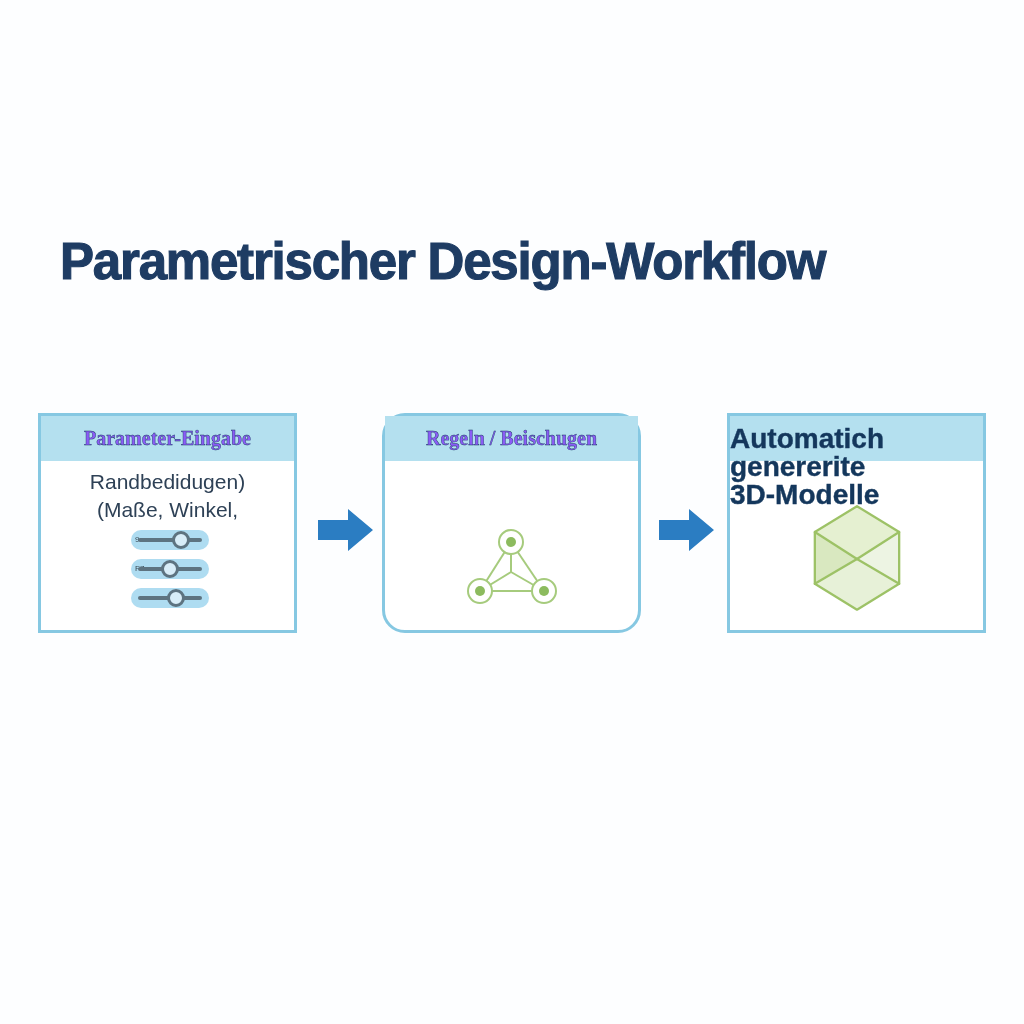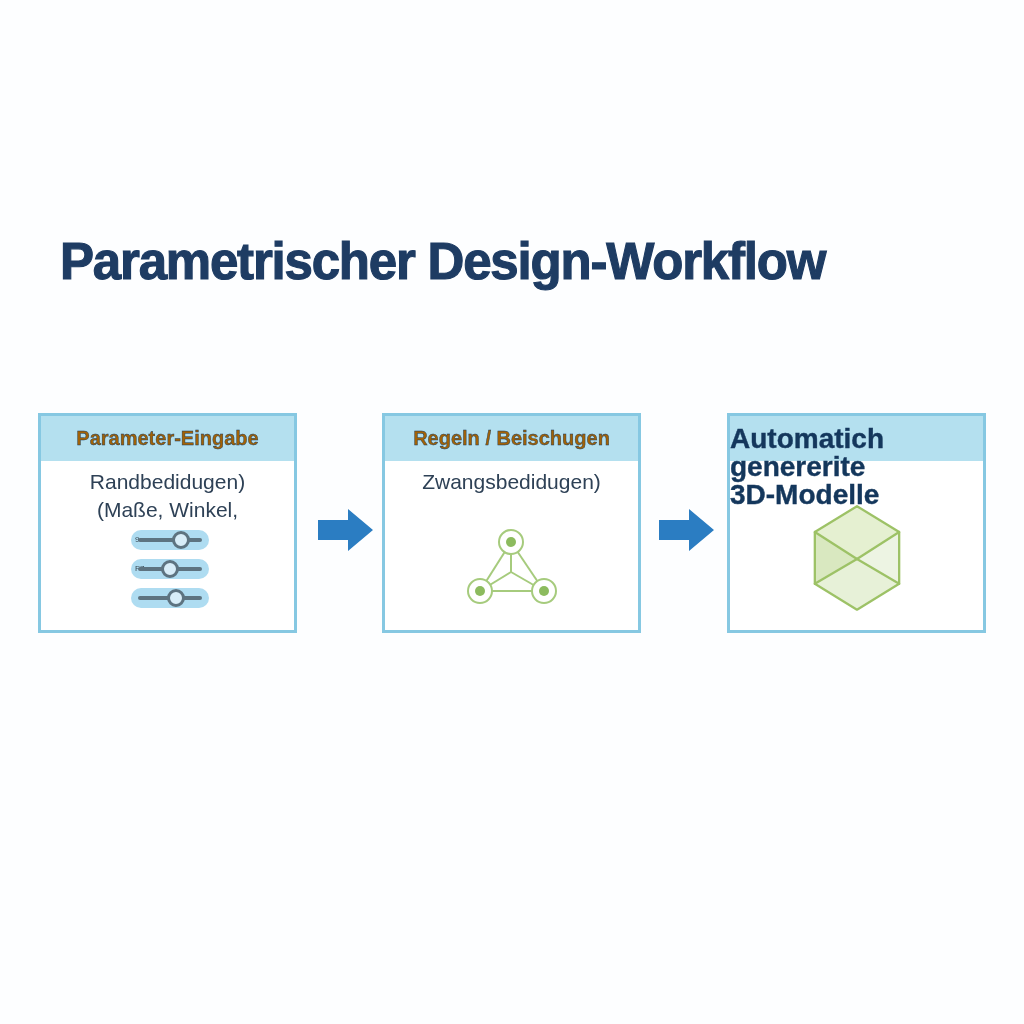--- a/index.html
+++ b/index.html
@@ -28,36 +28,37 @@
   
   .box{
     position:absolute;
     top:413px;
     width:259px; height:220px;
     background:#ffffff;
     border:3px solid #86c8e2;
     box-sizing:border-box;
   }
   .box.b1{left:38px;}
-  .box.b2{left:382px;}
+  .box.b2{left:382px;border-radius:23px;}
   .box.b3{left:727px;}
 
   .band{
     position:absolute;
     left:0; right:0; top:0;
     height:45px;
     background:#b4e0ef;
   }
   .box-header{
     position:absolute;
     left:0; right:0; top:0;
     height:45px;
     display:flex; align-items:center; justify-content:center;
     font-size:20px; font-weight:700;
-    color:#a16207;
+    color:#8b5cf6;
+    font-family:Liberation Serif, serif;
     -webkit-text-stroke:0.4px #14375c;
   }
   .box-header-2line{
     position:absolute;
     left:0; right:18px; top:9px;
     text-align:left;
     font-size:28px; font-weight:700;
     line-height:28px;
     color:#14375c;
     -webkit-text-stroke:0.4px #14375c;
@@ -160,21 +161,20 @@
   </div>
 
   <svg class="arrow a1" viewBox="0 0 55 46">
     <polygon points="0,13 30,13 30,2 55,23 30,44 30,33 0,33" fill="#2b7dc2"></polygon>
   </svg>
 
   <div class="box b2">
     <div class="band"></div>
     <div class="box-header">Regeln / Beischugen</div>
     <div class="subtitle">
-      <div>Zwangsbedidugen)</div>
     </div>
     <div class="icon-center net-wrap">
       <svg width="92" height="78" viewBox="0 0 92 78">
         <g stroke="#a6cb7d" stroke-width="2" fill="none">
           <line x1="45" y1="14" x2="14" y2="63"></line>
           <line x1="45" y1="14" x2="78" y2="63"></line>
           <line x1="14" y1="63" x2="78" y2="63"></line>
           <line x1="45" y1="14" x2="45" y2="44"></line>
           <line x1="14" y1="63" x2="45" y2="44"></line>
           <line x1="78" y1="63" x2="45" y2="44"></line>

